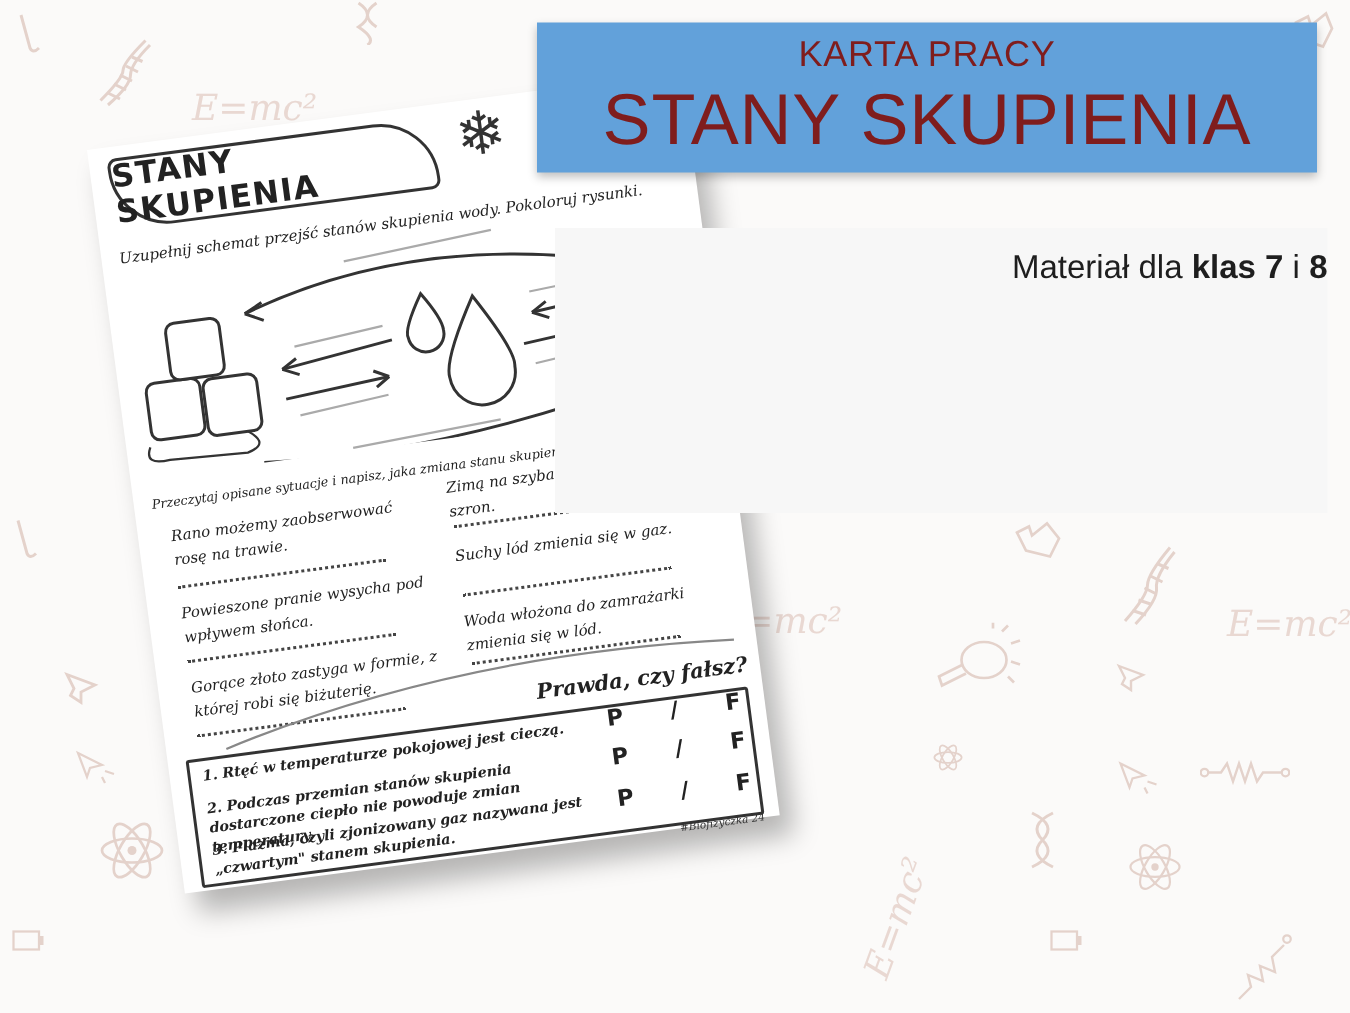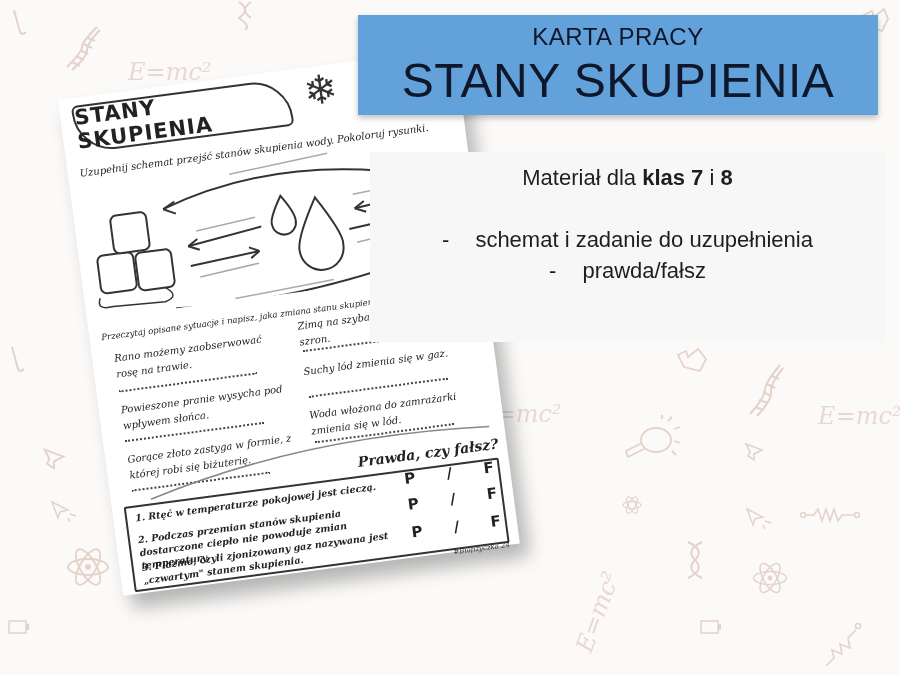--- a/index.html
+++ b/index.html
@@ -67,32 +67,32 @@
   }
   .sheet .wave {
     position:absolute; left:0; top:370px; width:400px; height:40px;
   }
 
   
   .title-banner {
     position:absolute; left:358px; top:15px; width:520px; height:100px;
     background:#62a1da;
     box-shadow: 0 3px 6px rgba(0,0,0,0.25);
-    text-align:center; color:#0f172a;
+    text-align:center; color:#7f1d1d;
   }
   .title-banner .sub { font-size:24px; padding-top:8px; letter-spacing:0.5px; }
   .title-banner .main { font-size:48px; margin-top:2px; letter-spacing:0.5px; }
 
   
   .info-box {
     position:absolute; left:370px; top:152px; width:515px; height:190px;
     background:#f7f7f7;
     text-align:center; color:#1e1e1e; font-size:22px; line-height:31px;
   }
-  .info-box .l1 { padding-top:10px; }
+  .info-box .l1 { padding-top:10px;text-align:right; }
   .info-box b { font-weight:bold; }
   .info-box .gap { height:31px; }
   .info-box .dash { display:inline-block; margin-right:26px; }
 </style>
 </head>
 <body>
 
 <div>
   <span class="doodle emc" style="left:128px;top:58px;">E=mc²</span>
   <span class="doodle emc" style="left:478px;top:400px;">E=mc²</span>
@@ -314,19 +314,13 @@
 <div class="title-banner">
   <div class="sub">KARTA PRACY</div>
   <div class="main">STANY SKUPIENIA</div>
 </div>
 
 <div class="info-box">
   <div class="l1">
     <span>Materiał dla </span><b>klas 7</b><span> i </span><b>8</b>
   </div>
   <div class="gap"></div>
-  <div>
-    <span class="dash">-</span><span>schemat i zadanie do uzupełnienia</span>
-  </div>
-  <div>
-    <span class="dash">-</span><span>prawda/fałsz</span>
-  </div>
 </div>
 
 </body></html>

